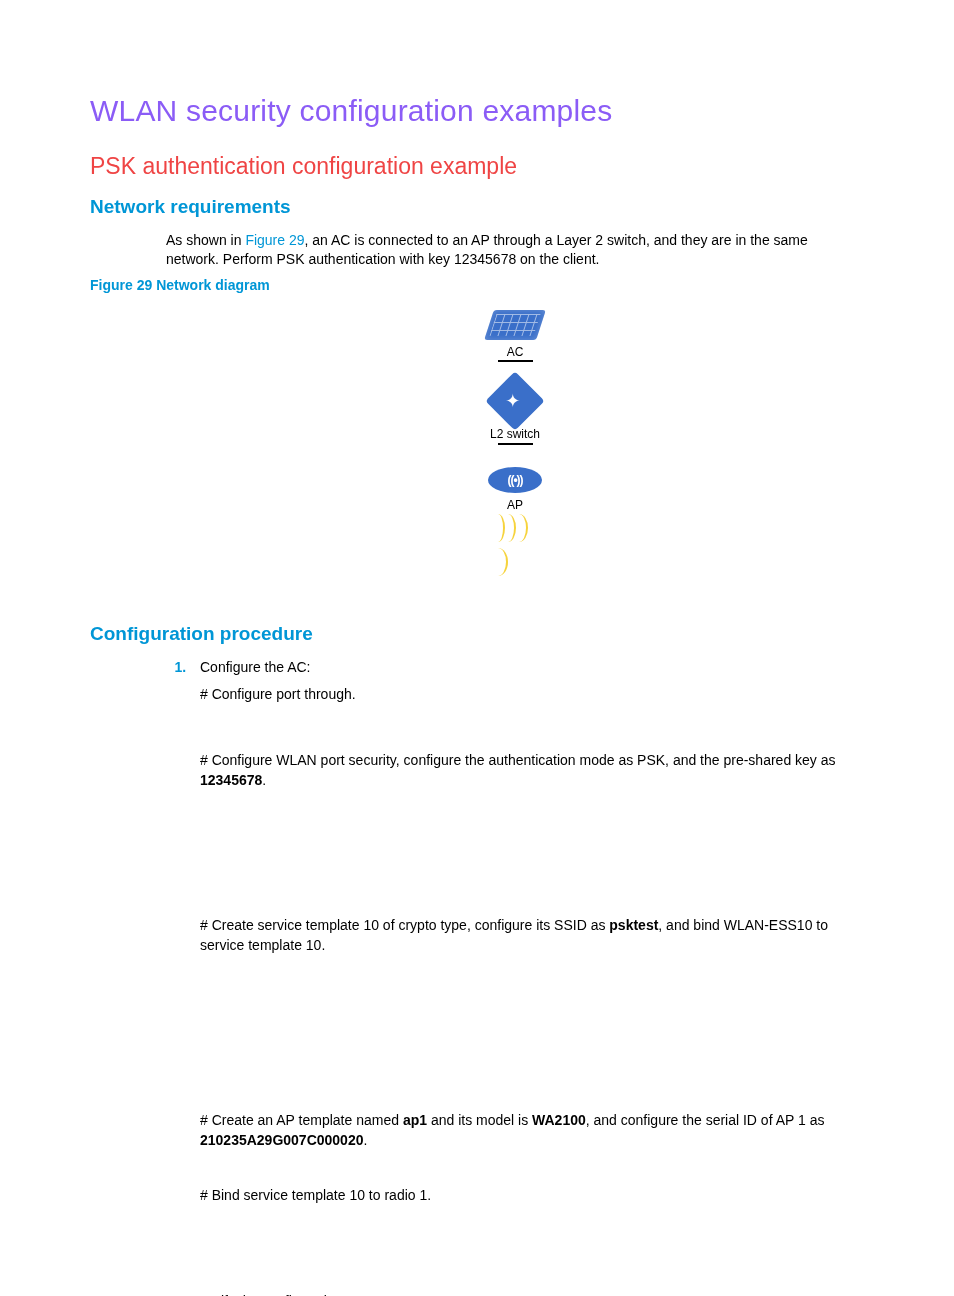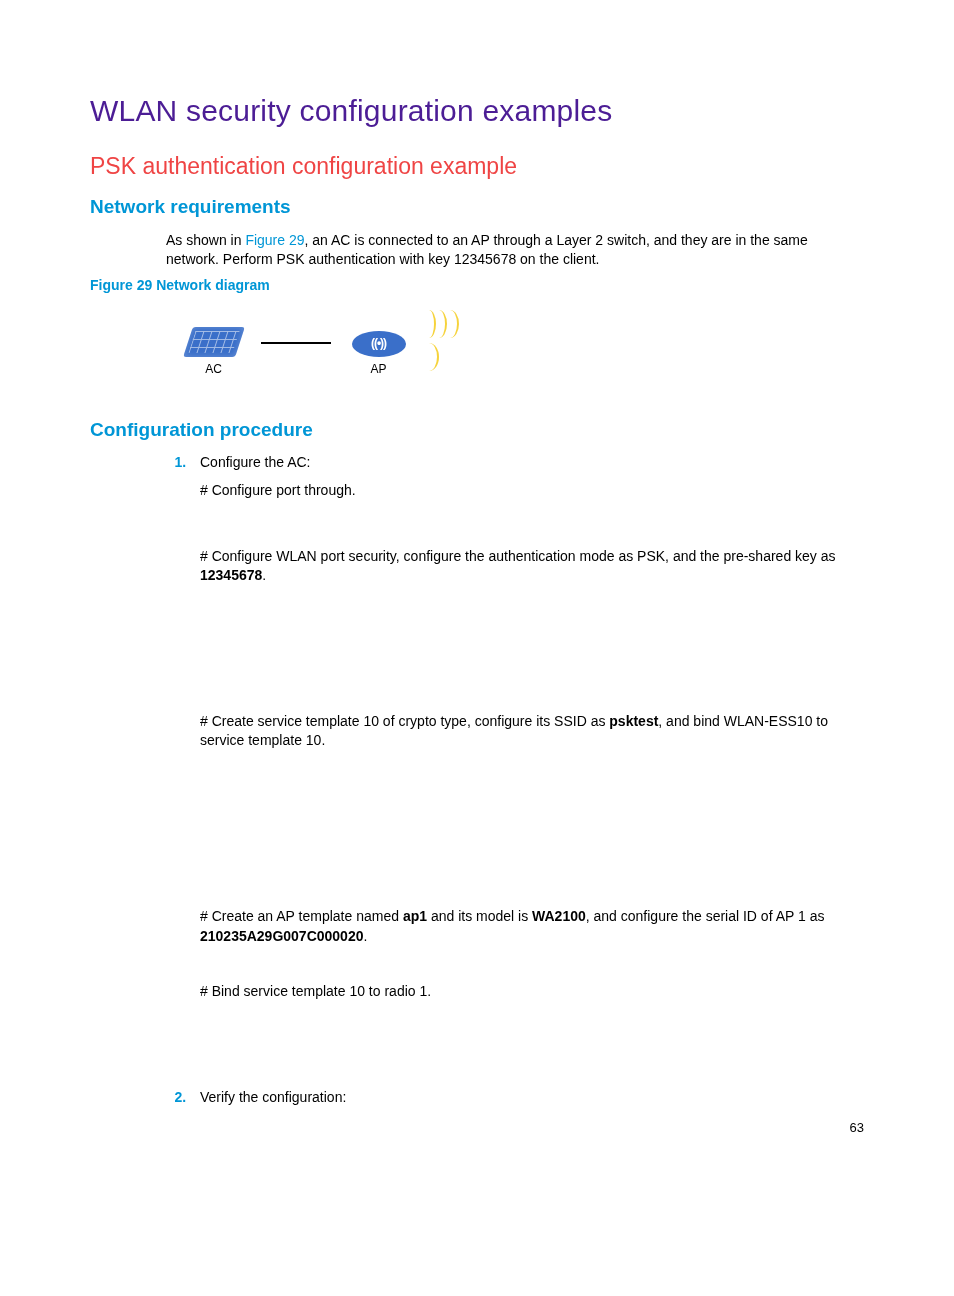--- a/index.html
+++ b/index.html
@@ -7,21 +7,21 @@
     max-width: 954px;
     margin: 0 auto;
     padding: 90px 90px 30px 90px;
     box-sizing: border-box;
     color: #000;
     font-size: 14px;
     line-height: 1.4;
   }
   h1 {
     font-weight: 300;
-    color: #4c1d95;
+    color: #8b5cf6;
     font-size: 30px;
     margin: 0 0 18px 0;
     letter-spacing: 0.2px;
   }
   h2 {
     font-weight: 300;
     color: #ef4444;
     font-size: 23px;
     margin: 0 0 12px 0;
   }
@@ -42,20 +42,21 @@
   }
   .fig-caption {
   }
   .diagram {
     margin: 8px 0 22px 76px;
   }
   .diagram-row {
     display: flex;
     align-items: center;
     gap: 0;
+    flex-direction: column;
   }
   .node {
     display: flex;
     flex-direction: column;
     align-items: center;
     width: 95px;
   }
   .node-label {
     font-size: 12px;
     margin-top: 4px;
@@ -213,20 +214,24 @@
 
 <h4 class="fig-caption">Figure 29 Network diagram</h4>
 
 <div class="diagram">
   <div class="diagram-row">
     <div class="node">
       <div class="device"></div>
       <div class="node-label">AC</div>
     </div>
     <div class="link-line"></div>
+    <div class="node">
+      <div class="switch-shape"></div>
+      <div class="node-label">L2 switch</div>
+    </div>
     <div class="link-line"></div>
     <div class="node">
       <div class="ap-shape"></div>
       <div class="node-label">AP</div>
     </div>
     <div class="waves">
       <span class="w1"></span><span class="w2"></span><span class="w3"></span><span class="w4"></span>
     </div>
   </div>
 </div>

